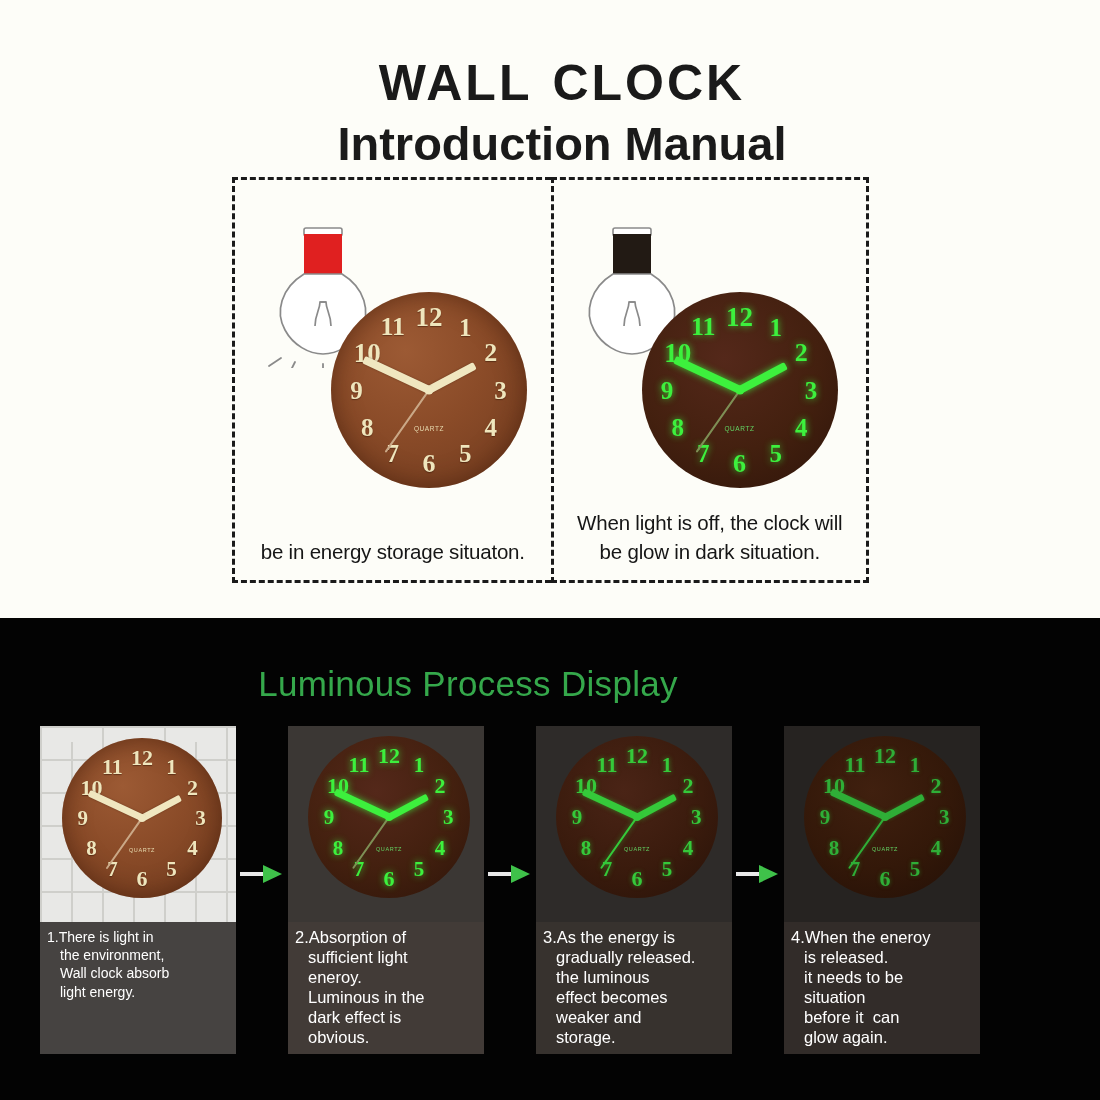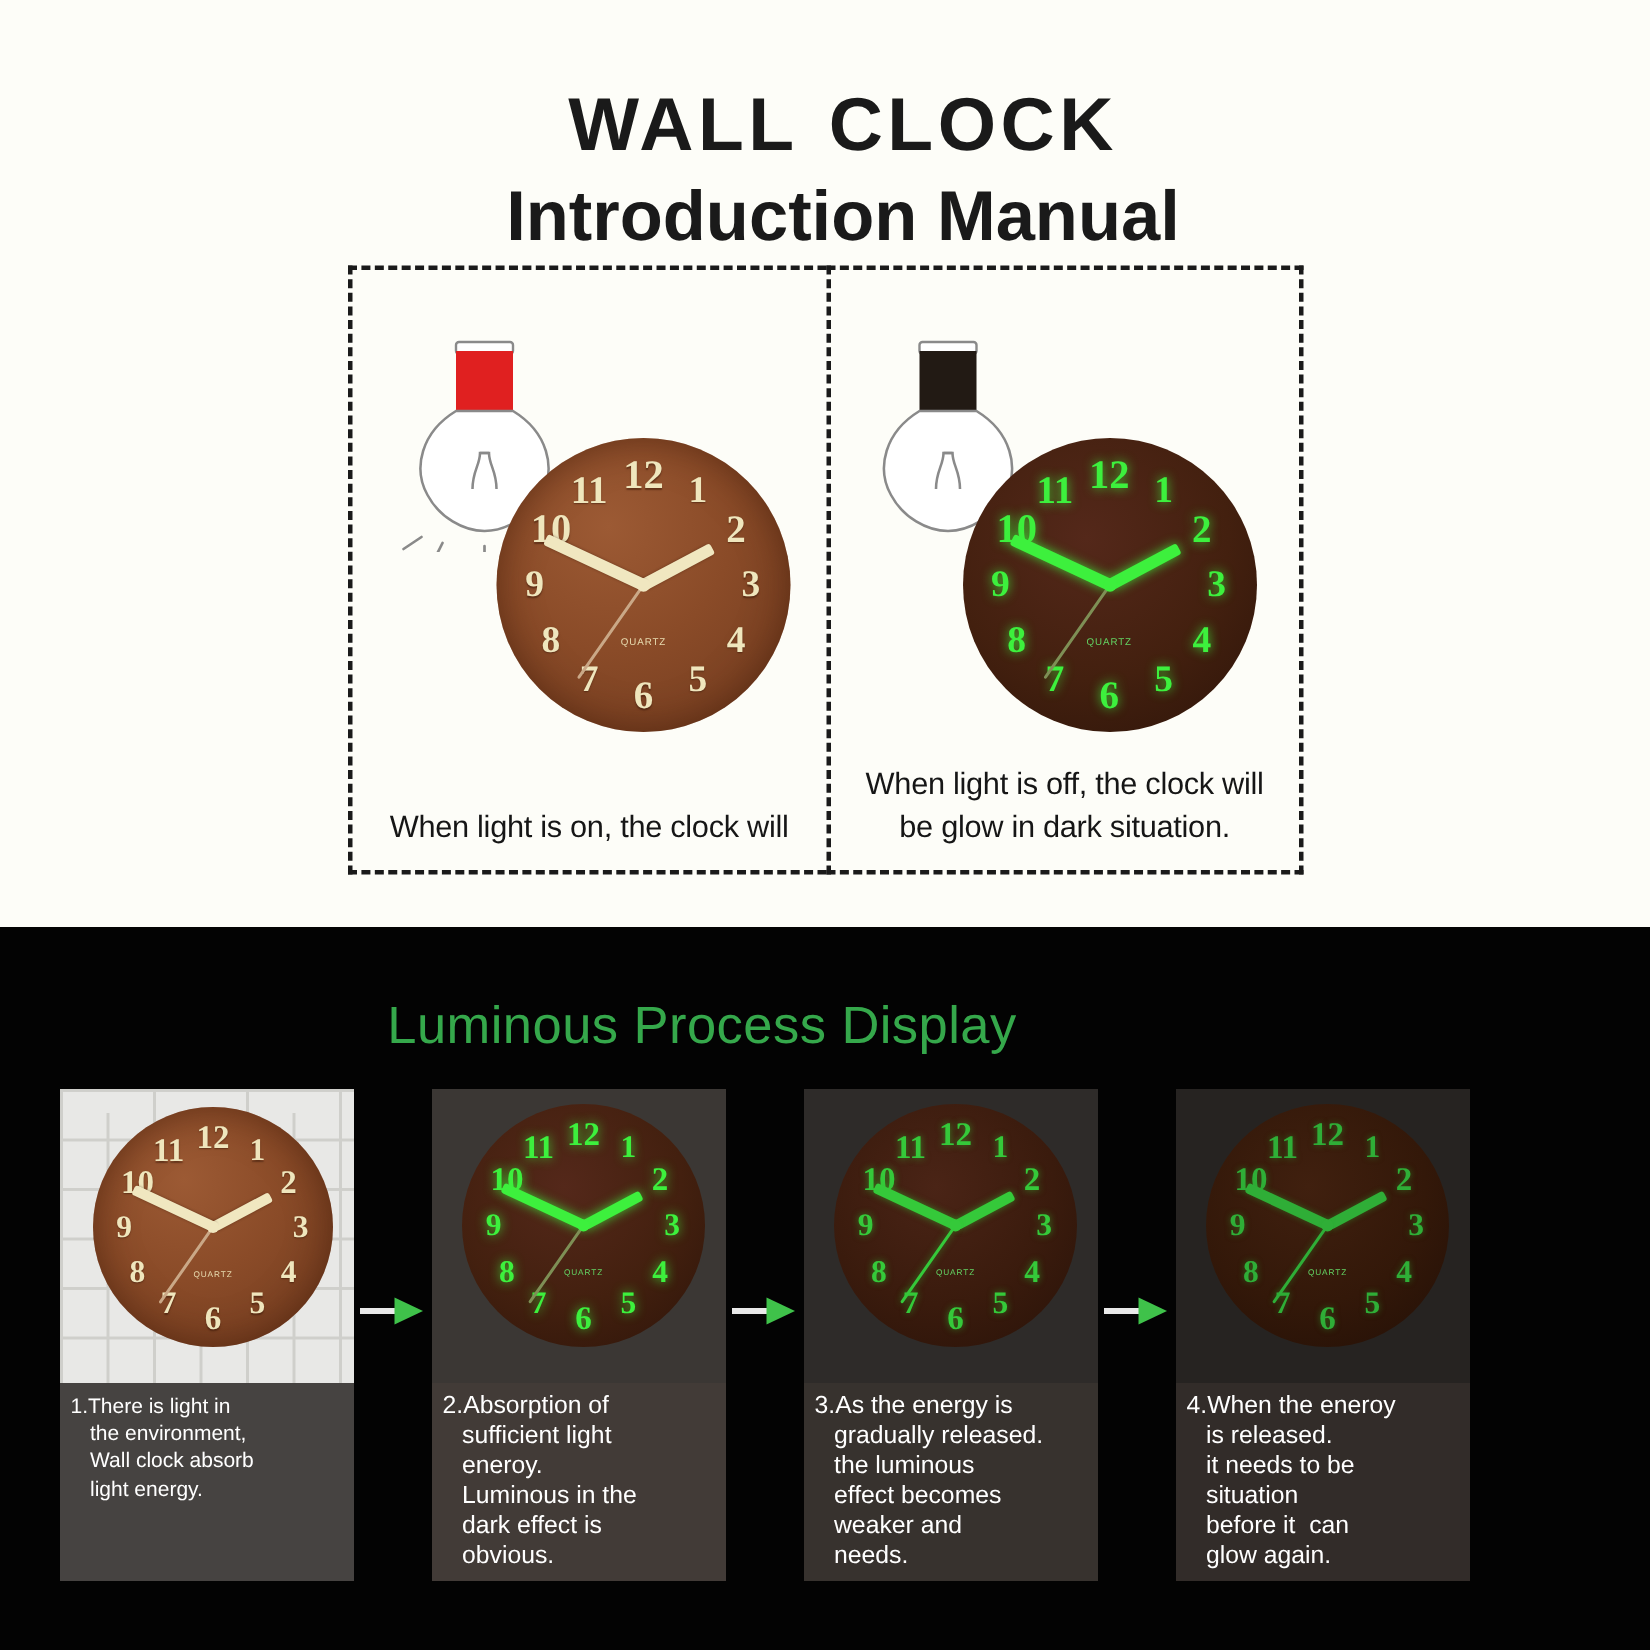--- a/index.html
+++ b/index.html
@@ -241,21 +241,22 @@
           <div class="num" style="left:31.5%; top:18%; font-size:26px;">11</div>
           <div class="hand hour" style="width:8px; height:52px; margin-left:-4px; transform:rotate(62deg);"></div>
           <div class="hand min" style="width:8px; height:72px; margin-left:-4px; transform:rotate(295deg);"></div>
           <div class="hand sec" style="width:2px; height:76px; margin-left:-1px; transform:rotate(215deg);"></div>
           <div class="cap" style="width:9px; height:9px;"></div>
           <div class="brand" style="font-size:6.5px;">QUARTZ</div>
         </div>
       </div>
 
       <div class="panel-caption">
-        <span>When light is on, the clock will</span><br>
+        <br>
+        <span>be in energy storage situaton.</span>
       </div>
     </div>
 
     <div class="panel right">
       <div class="panel-body">
 
         <div class="bulb off">
           <svg width="120" height="160" viewBox="0 0 120 160">
             <rect x="41" y="20" width="38" height="8" rx="2" fill="#fff" stroke="#8a8a8a" stroke-width="1.6"></rect>
             <rect x="41" y="26" width="38" height="40" fill="#221a14"></rect>
@@ -399,21 +400,21 @@
           <div class="cap" style="width:8px; height:8px;"></div>
           <div class="brand" style="font-size:5.5px;">QUARTZ</div>
         </div>
       </div>
       <div class="step-text">
         <span class="ln">3.As the energy is</span>
         <span class="ln ind">gradually released.</span>
         <span class="ln ind">the luminous</span>
         <span class="ln ind">effect becomes</span>
         <span class="ln ind">weaker and</span>
-        <span class="ln ind">needs.</span>
+        <span class="ln ind">storage.</span>
       </div>
     </div>
 
     <div class="arrow">
       <div class="shaft"></div>
       <div class="head"></div>
     </div>
 
     <div class="step s4">
       <div class="step-img">

